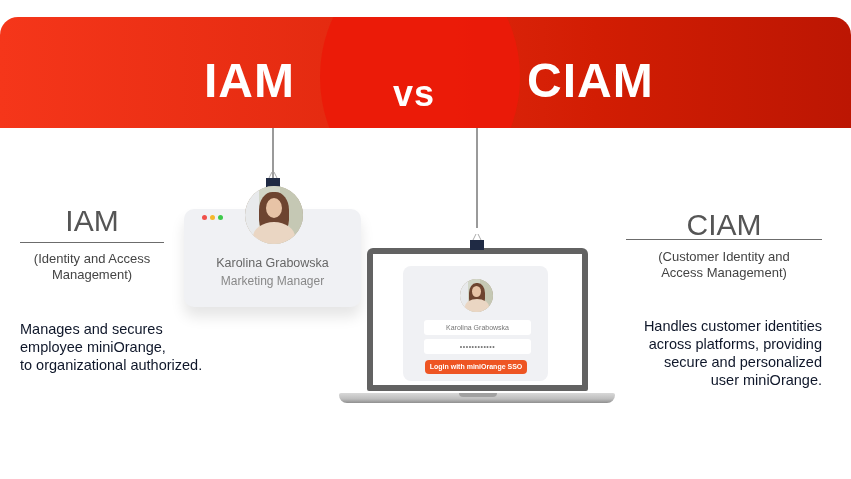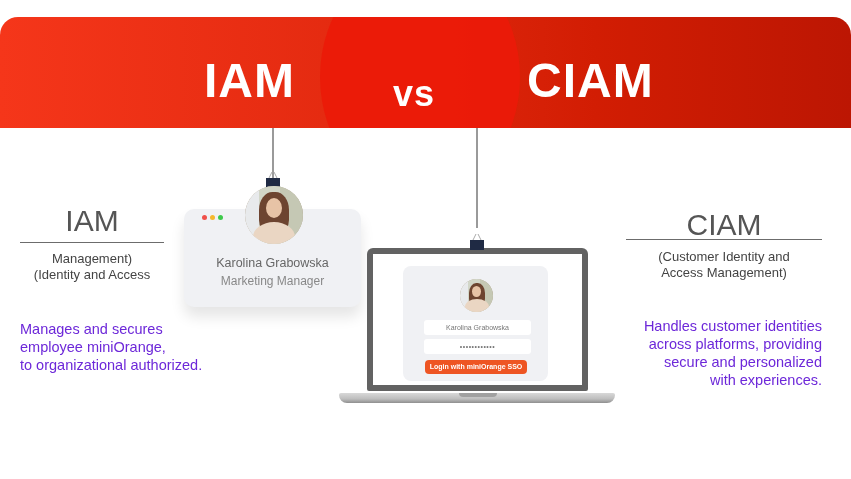--- a/index.html
+++ b/index.html
@@ -23,21 +23,21 @@
   .banner .w-iam { left: 204px; font-size: 48px; }
   .banner .w-vs { left: 393px; top: 56px; font-size: 36px; }
   .banner .w-ciam { left: 527px; font-size: 48px; }
 
   .string { position: absolute; width: 2px; background: #9a9a9a; }
   .clip { position: absolute; width: 18px; height: 16px; }
 
   .side-title { position: absolute; color: #555; font-size: 30px; text-align: center; }
   .side-rule { position: absolute; height: 1px; background: #6c6c6c; }
   .side-sub { position: absolute; color: #444; font-size: 13px; text-align: center; line-height: 16px; }
-  .side-desc { position: absolute; color: #6d28d9; font-size: 14.5px; line-height: 18px; }
+  .side-desc { position: absolute; color: #0f172a; font-size: 14.5px; line-height: 18px; }
 
   .card {
     position: absolute; left: 184px; top: 209px; width: 177px; height: 98px;
     background: #f0f1f4; border-radius: 10px;
     box-shadow: 0 10px 14px rgba(0,0,0,0.10);
   }
   .dots { position: absolute; left: 18px; top: 6px; display: flex; gap: 3px; }
   .dot { width: 5px; height: 5px; border-radius: 50%; }
   .card-name { position: absolute; left: 0; width: 177px; top: 47px; text-align: center; color: #666; font-size: 12.5px; }
   .card-role { position: absolute; left: 0; width: 177px; top: 65px; text-align: center; color: #888; font-size: 12px; }
@@ -83,22 +83,22 @@
   <div class="word w-vs">vs</div>
   <div class="word w-ciam">CIAM</div>
 </div>
 
 <div class="string" style="left:272px; top:128px; height:52px;"></div>
 <div class="string" style="left:476px; top:128px; height:100px;"></div>
 
 <div class="side-title" style="left:20px; top:204px; width:144px;">IAM</div>
 <div class="side-rule" style="left:20px; top:242px; width:144px;"></div>
 <div class="side-sub" style="left:20px; top:251px; width:144px;">
+  <div>(Identity and Access</div>
   <div>Management)</div>
-  <div>(Identity and Access</div>
 </div>
 <div class="side-desc" style="left:20px; top:320px; width:200px;">
   <div>Manages and secures</div>
   <div>employee miniOrange,</div>
   <div>to organizational authorized.</div>
 </div>
 
 <div class="card">
   <div class="dots">
     <span class="dot" style="background:#f0504a"></span>
@@ -146,14 +146,14 @@
 <div class="side-title" style="left:626px; top:208px; width:196px;">CIAM</div>
 <div class="side-rule" style="left:626px; top:239px; width:196px;"></div>
 <div class="side-sub" style="left:626px; top:249px; width:196px;">
   <div>(Customer Identity and</div>
   <div>Access Management)</div>
 </div>
 <div class="side-desc" style="left:600px; top:317px; width:222px; text-align:right;">
   <div>Handles customer identities</div>
   <div>across platforms, providing</div>
   <div>secure and personalized</div>
-  <div>with experiences.</div>
+  <div>user miniOrange.</div>
 </div>
 
 </body></html>

